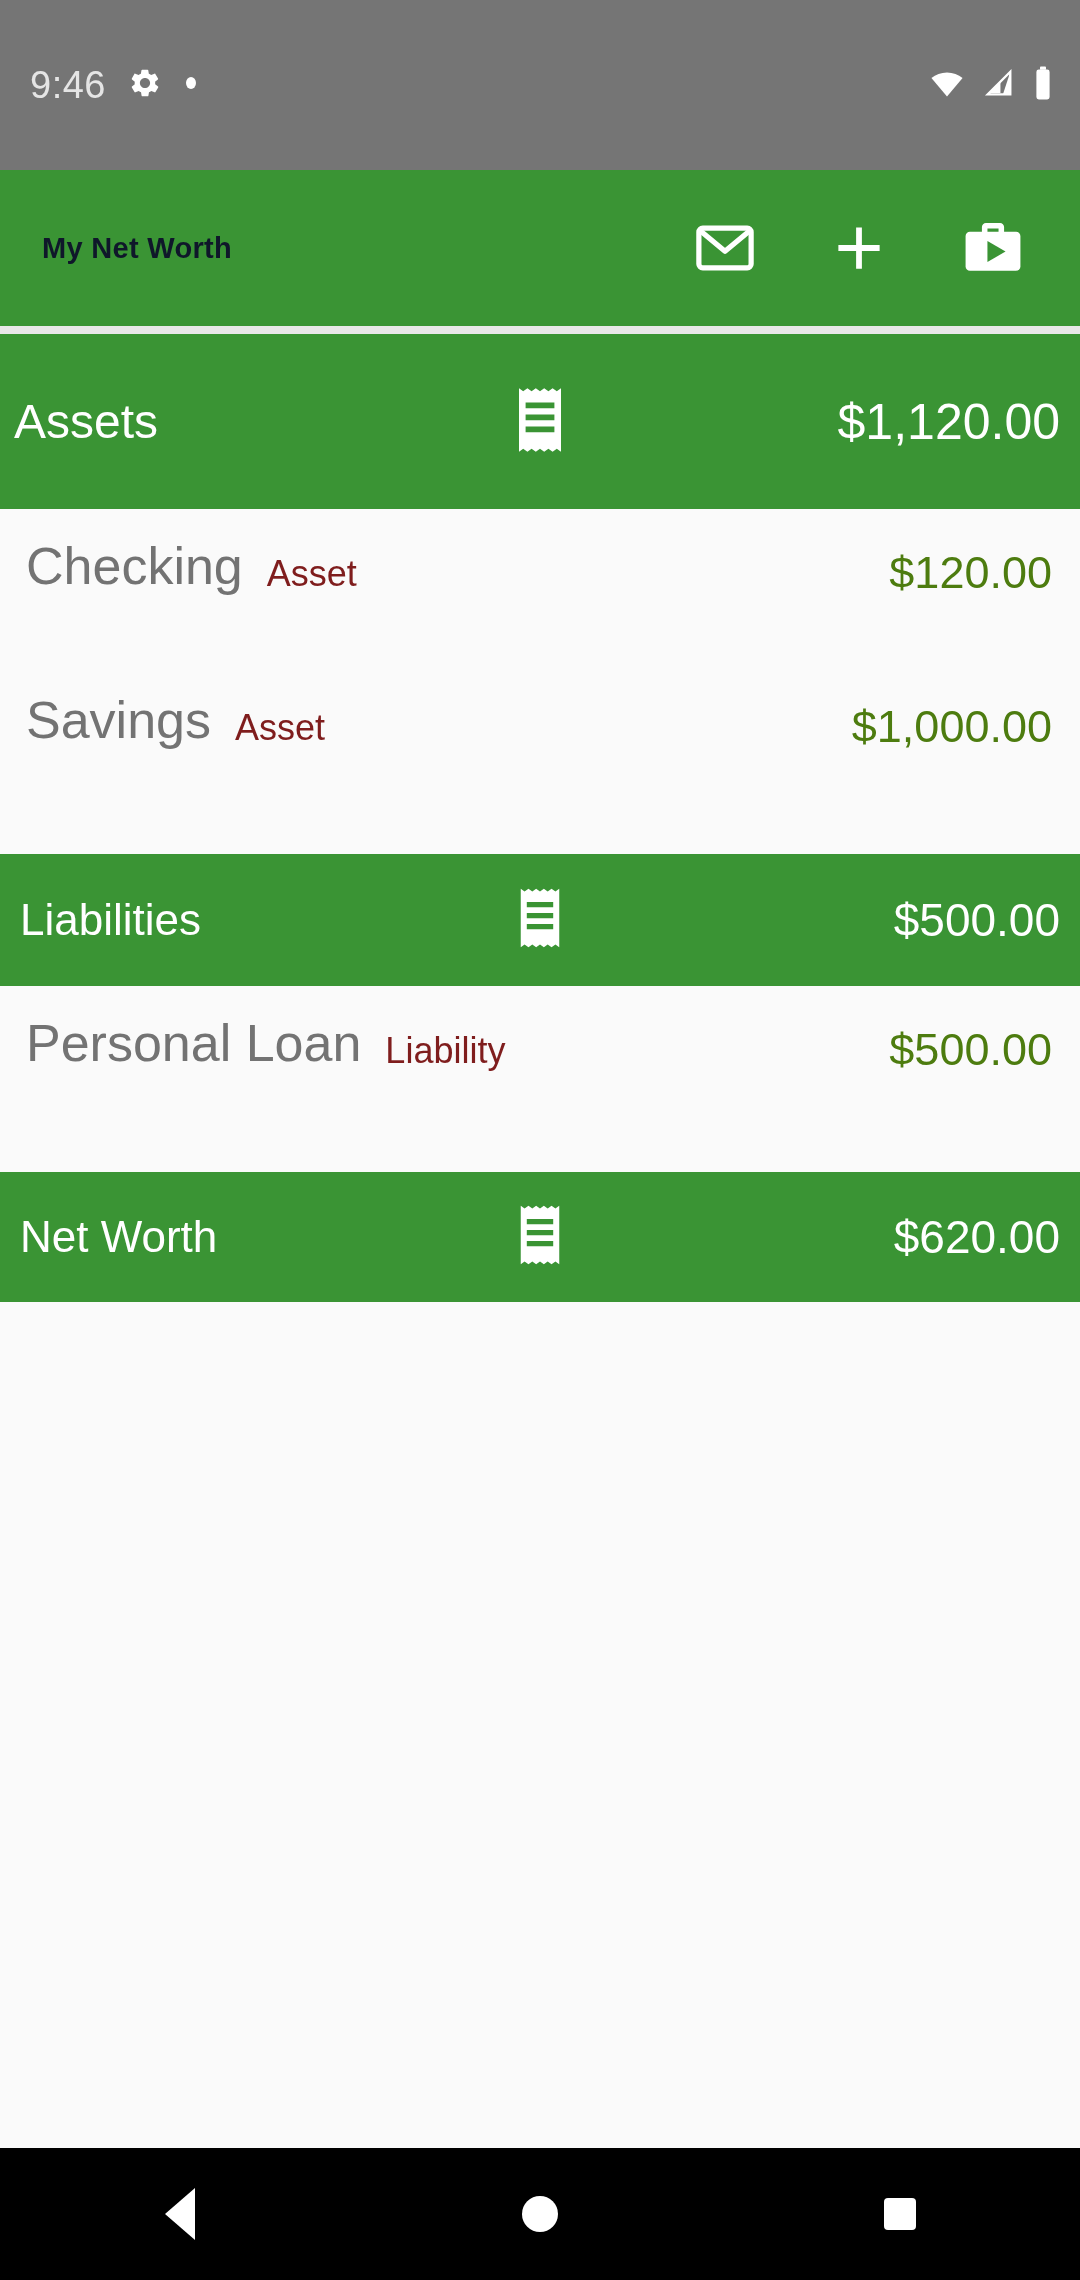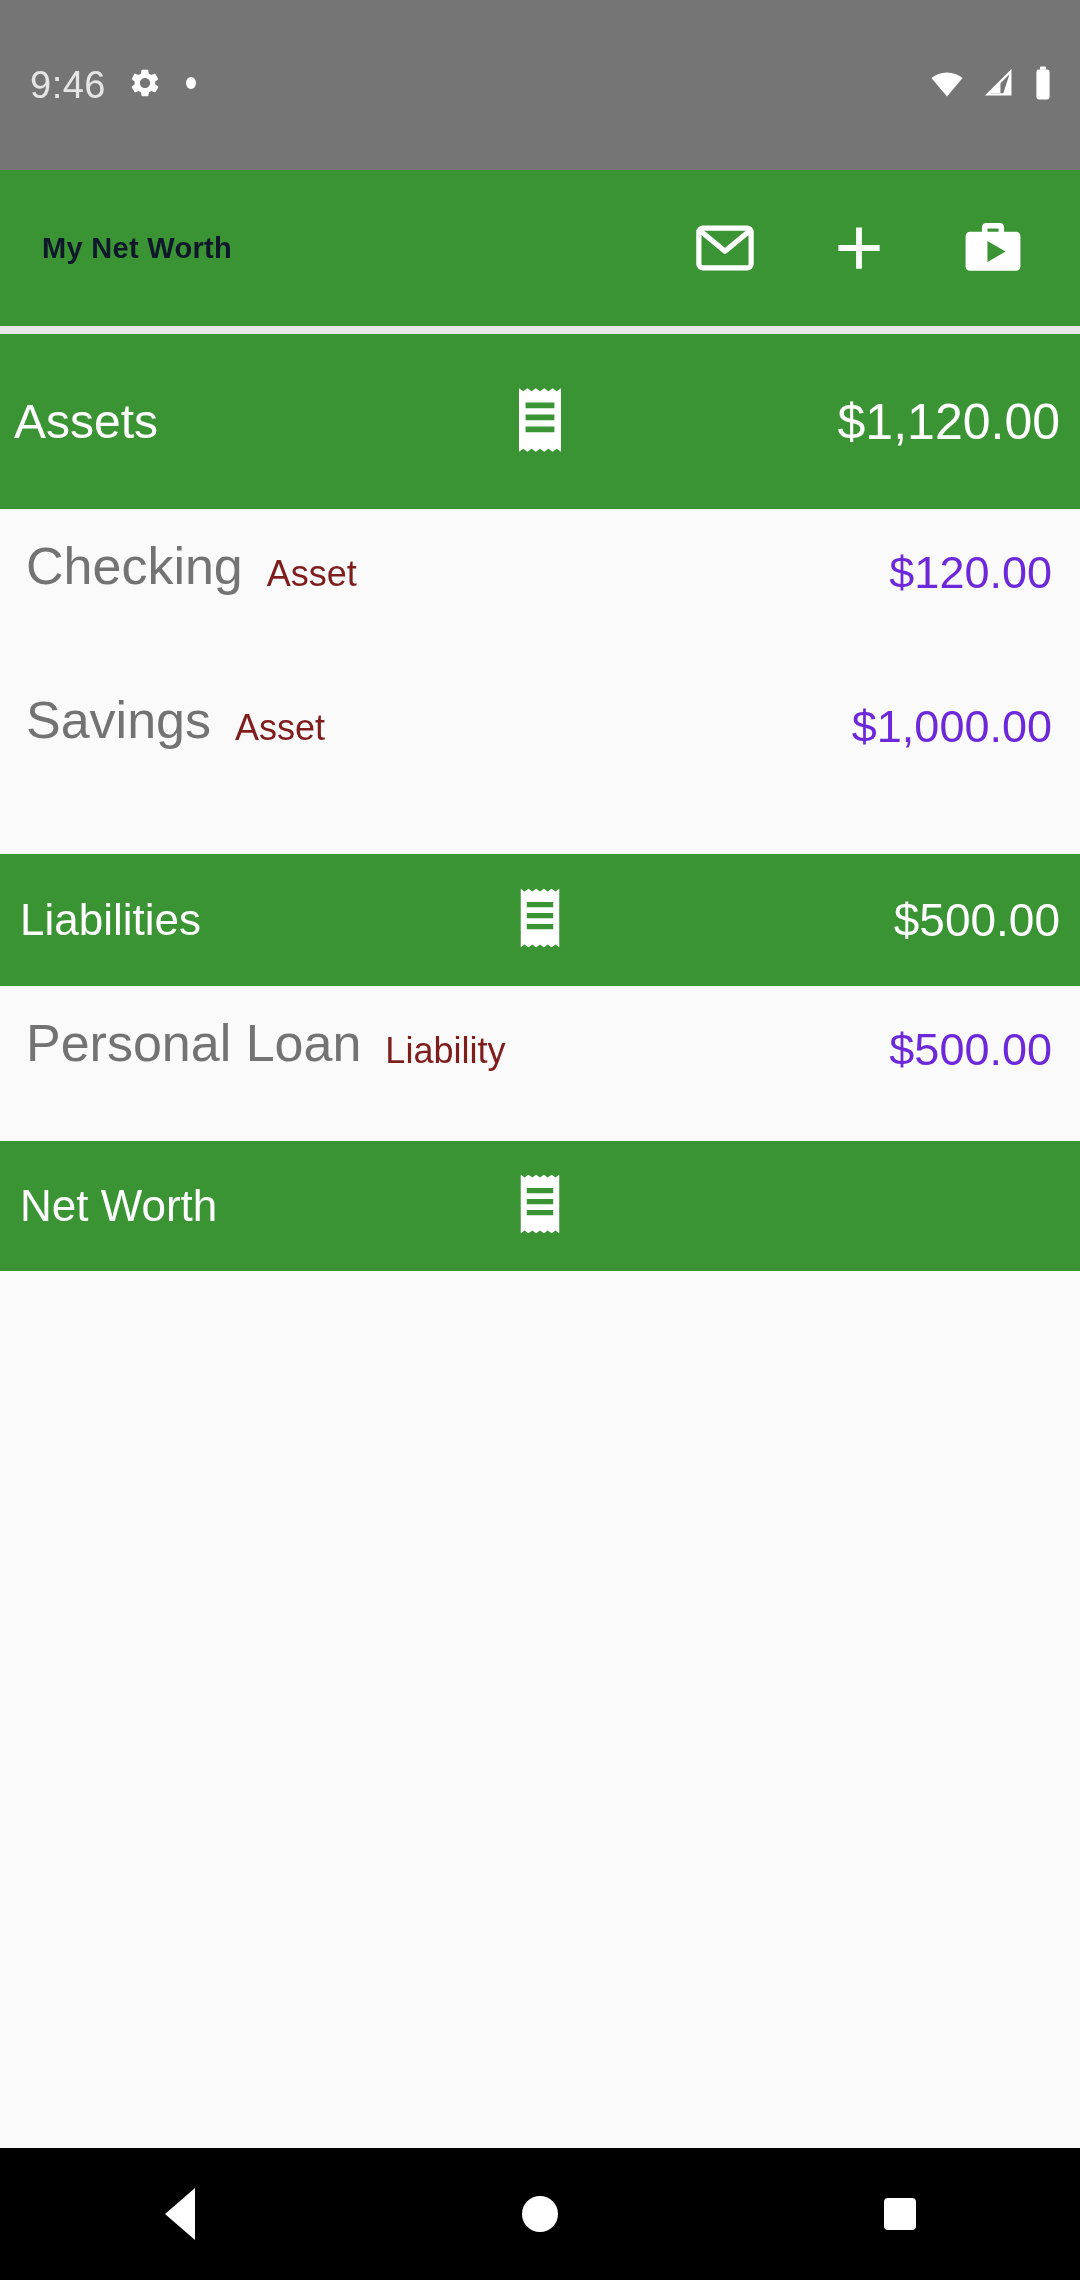--- a/index.html
+++ b/index.html
@@ -57,25 +57,25 @@
   .section.networth { height:130px; }
 
   
   .list { background:#fafafa; }
   .row {
     background:#fafafa; padding:30px 28px 26px 26px;
     display:flex; align-items:flex-start; justify-content:space-between;
   }
   .row.checking { height:154px; }
   .row.savings  { height:155px; }
-  .row.loan     { height:155px; }
+  .row.loan     { height:186px; }
   .row-main { display:flex; flex-direction:row;gap:24px; }
   .row-title { font-size:52px; color:#737373; line-height:1.05; }
   .row-sub   { font-size:36px; color:#7f1d1d; margin-top:14px; }
-  .row-amount { font-size:45px; color:#6d28d9; padding-top:8px; white-space:nowrap; }
+  .row-amount { font-size:45px; color:#4d7c0f; padding-top:8px; white-space:nowrap; }
 
   .filler { background:#fafafa; flex:1; }
 
   
   .navbar {
     position:absolute; left:0; bottom:0; width:1080px; height:132px;
     background:#000000; display:flex; align-items:center; justify-content:space-around;
   }
   .nav-btn { width:150px; height:132px; display:flex; align-items:center; justify-content:center; }
   .nav-back { width:0; height:0; border-top:26px solid transparent; border-bottom:26px solid transparent; border-right:30px solid #ffffff; }
@@ -209,20 +209,21 @@
     </div>
 
     <div class="section networth">
       <span class="sec-label">Net Worth</span>
       <span class="sec-icon">
         <svg width="56" height="66" viewBox="0 0 20 24">
           <path d="M3 1.4l1.4 1 1.4-1 1.4 1 1.4-1 1.4 1 1.4-1 1.4 1 1.4-1 1.4 1 1.4-1v21.2l-1.4-1-1.4 1-1.4-1-1.4 1-1.4-1-1.4 1-1.4-1-1.4 1-1.4-1-1.4 1V1.4z" fill="#ffffff"></path>
           <path d="M5.2 6.2h9.6v1.9H5.2zM5.2 10.2h9.6v1.9H5.2zM5.2 14.2h9.6v1.9H5.2z" fill="#3a9434"></path>
         </svg>
       </span>
+      <span class="sec-amount">$620.00</span>
     </div>
 
     <div class="filler"></div>
 
   </div>
 
   <div class="navbar">
     <div class="nav-btn">
       <span class="nav-back"></span>
     </div>

